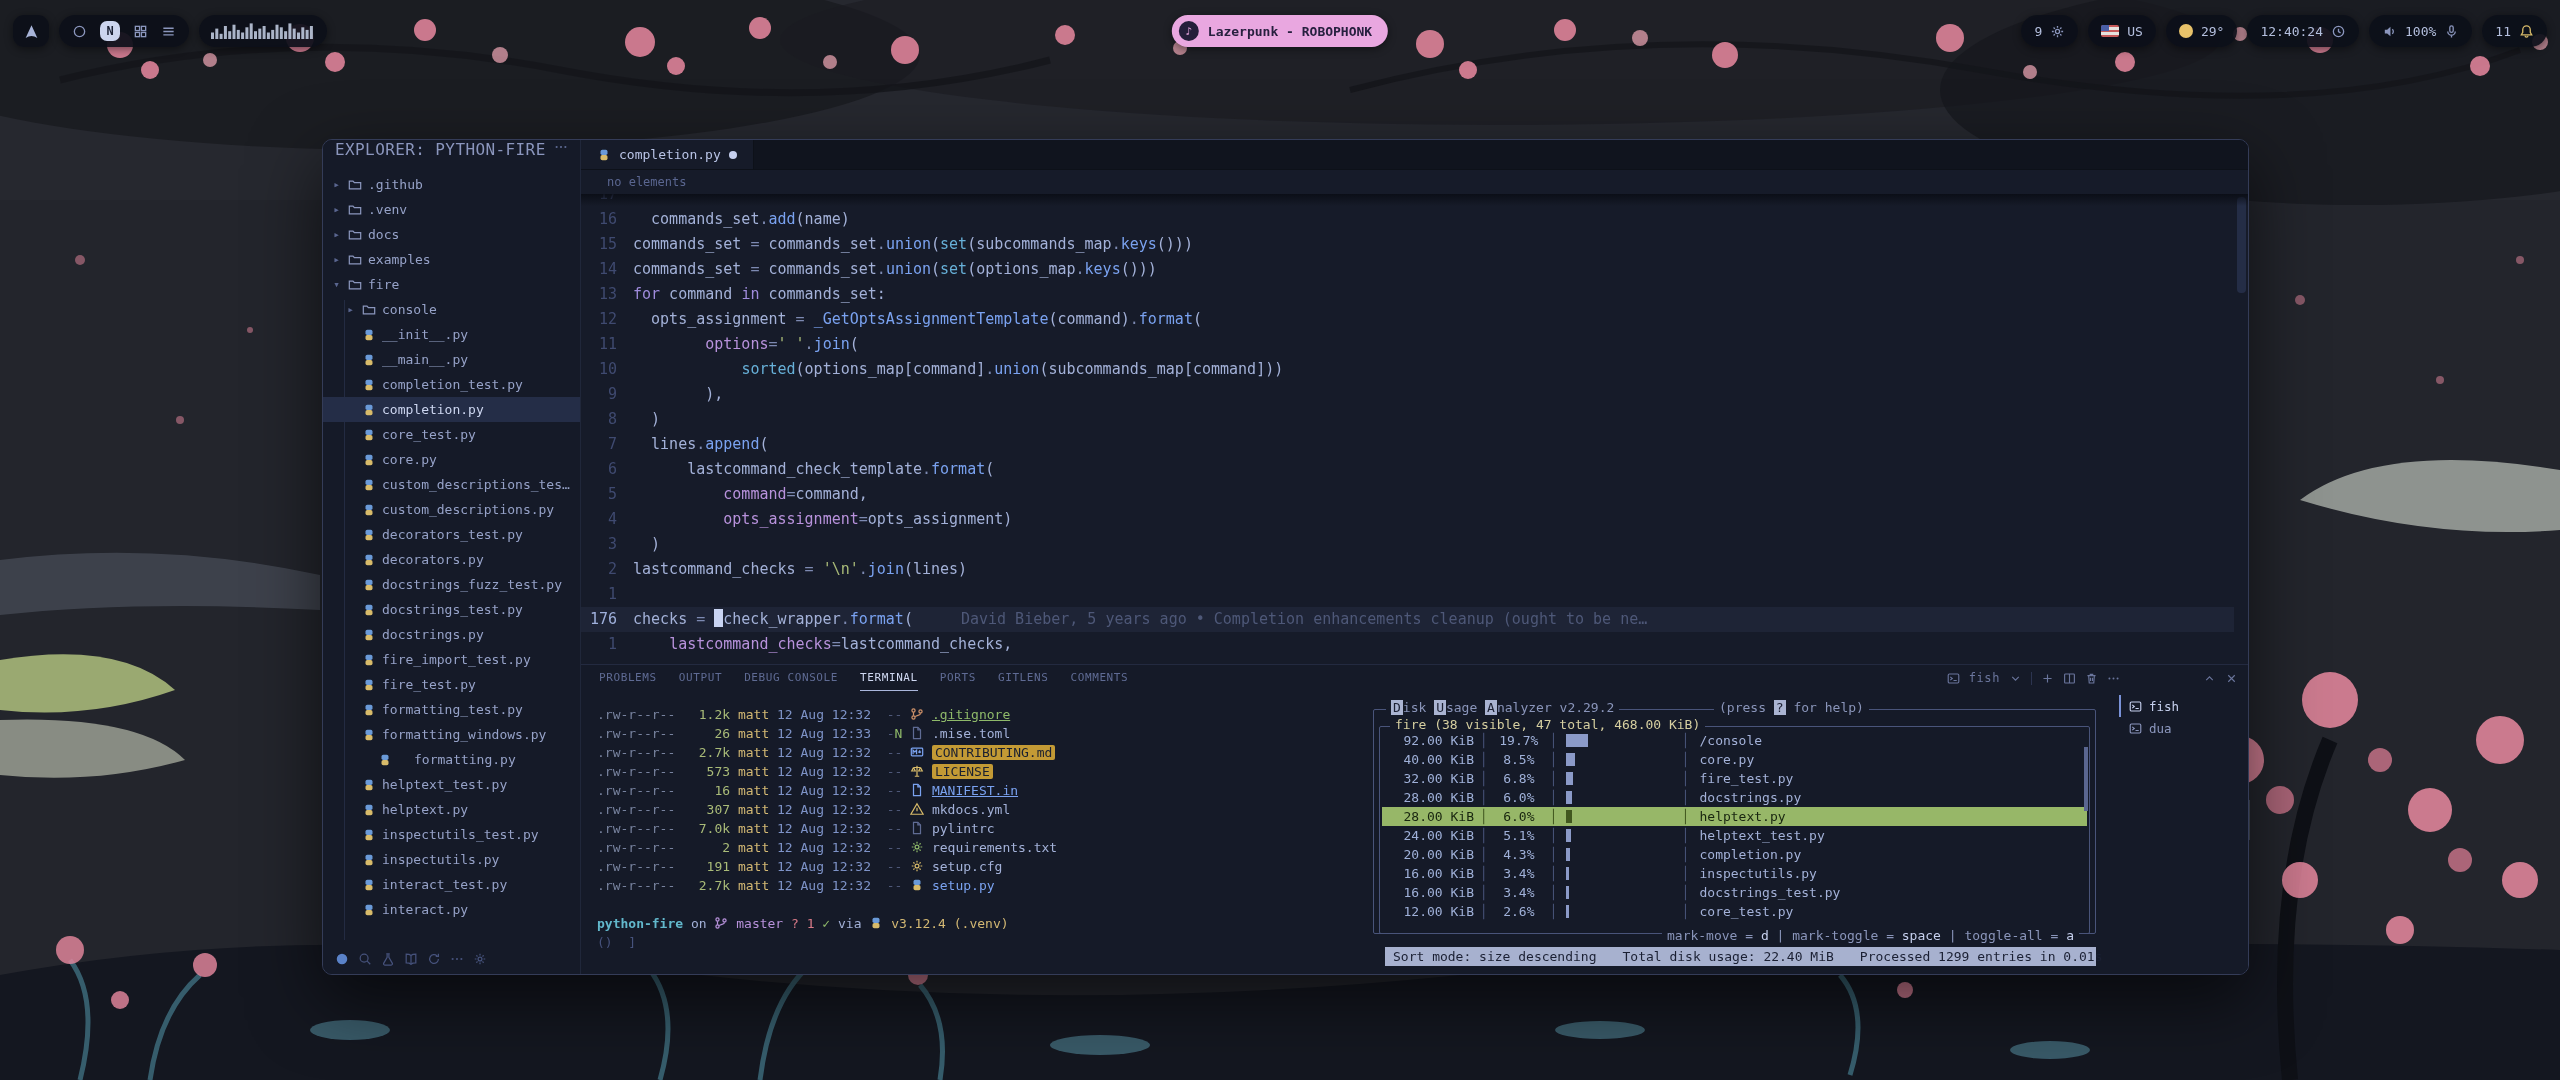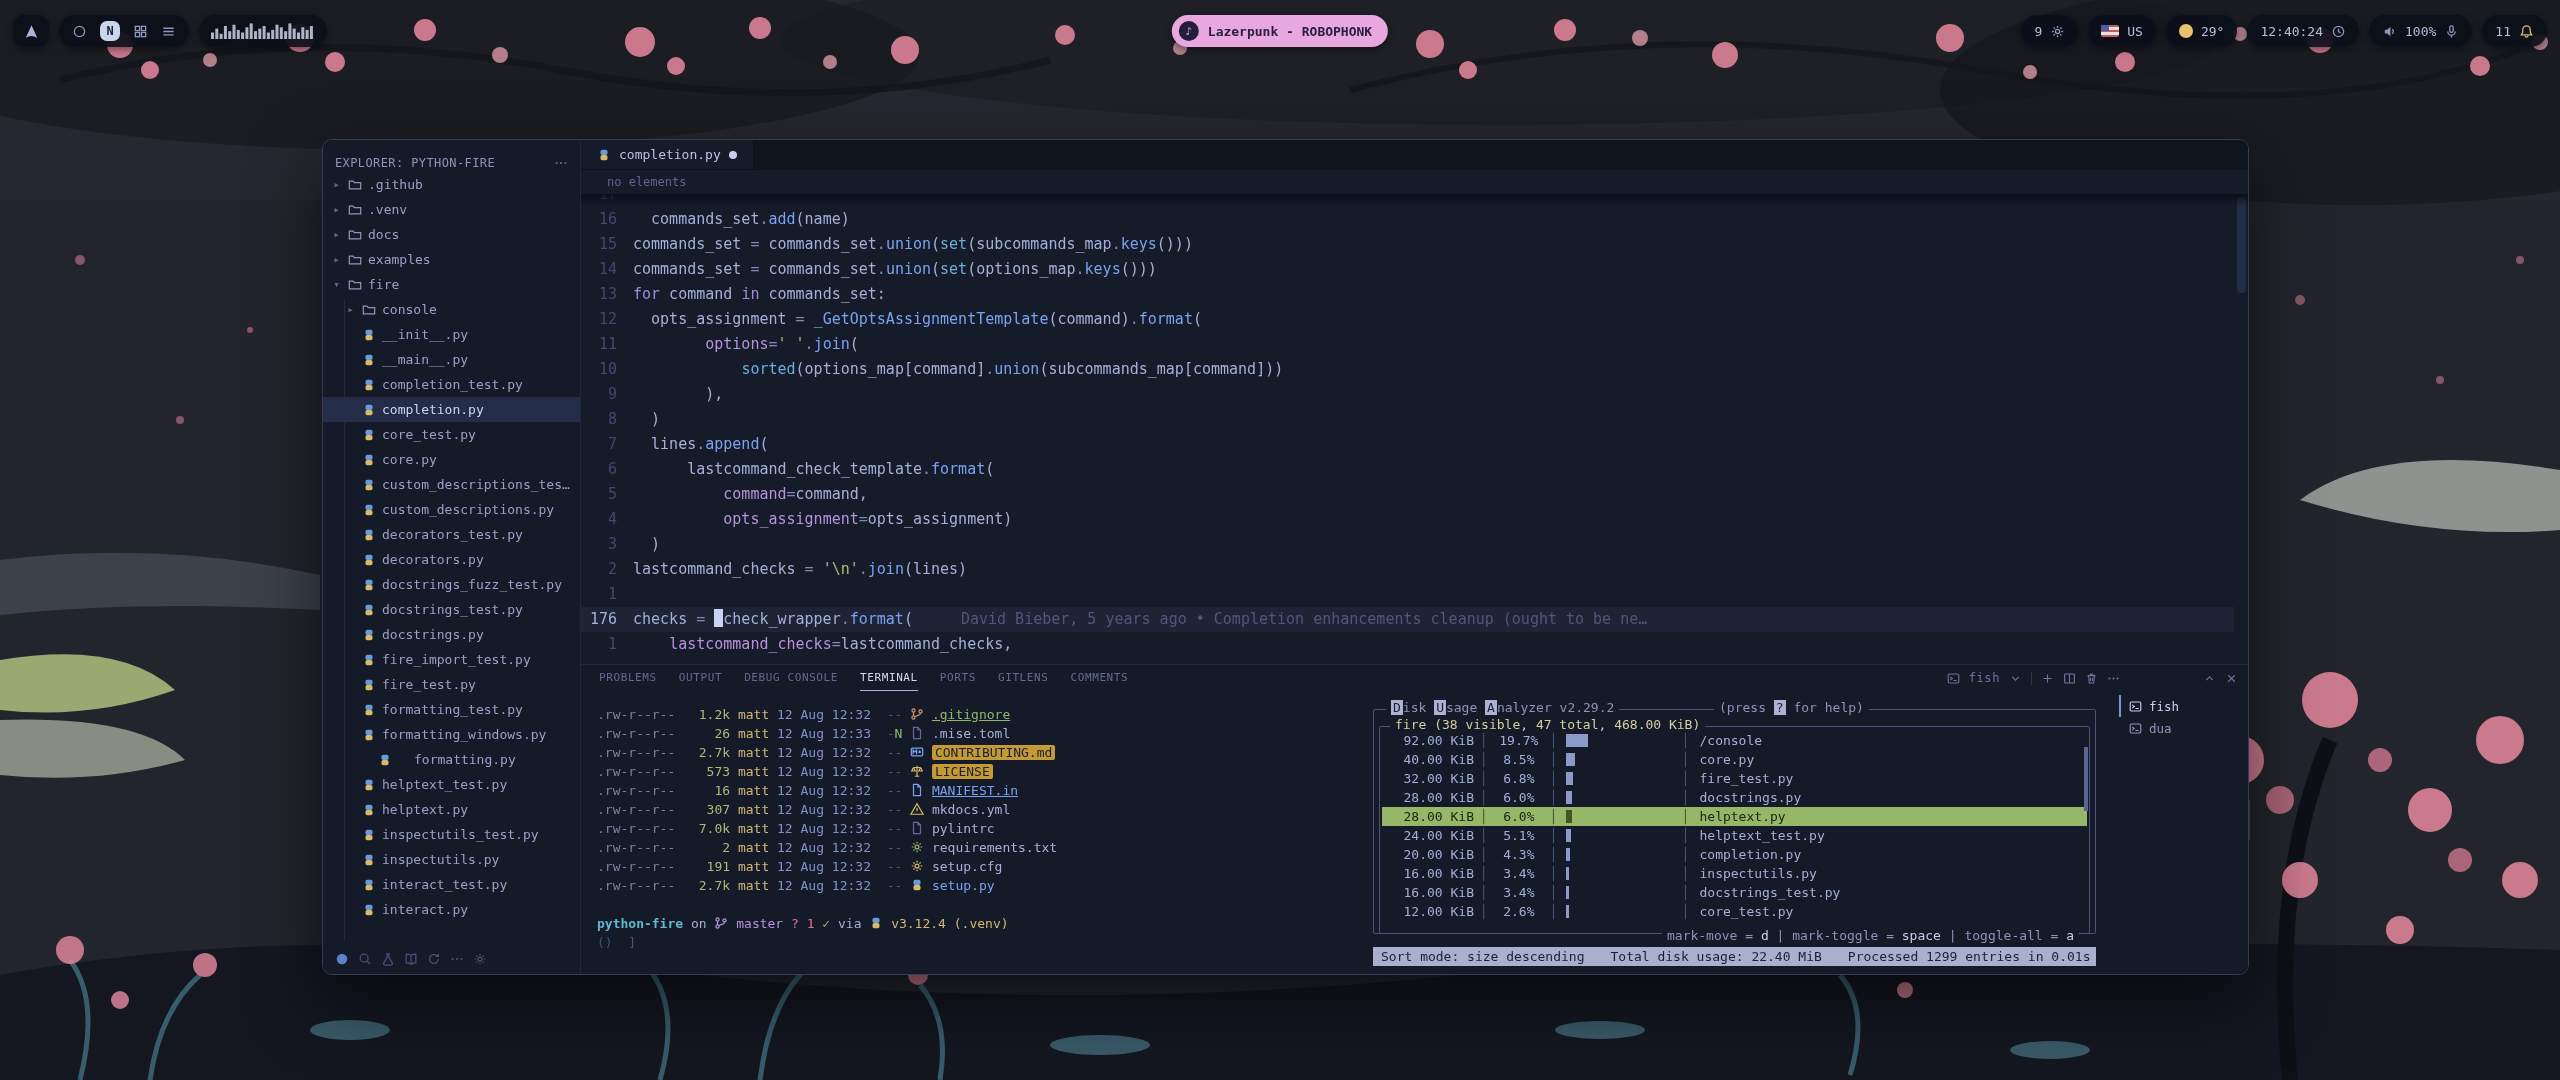--- a/index.html
+++ b/index.html
@@ -27,21 +27,21 @@
   .flag::before{content:"";position:absolute;left:0;top:0;width:8px;height:6px;background:#4a5fa8}
   .moon{width:14px;height:14px;border-radius:50%;background:#e8c26a}
   .tbic{width:15px;height:15px;stroke:currentColor;fill:none;stroke-width:1.4;color:#8b96bd}
   .tbic.yel{color:#d8bb6a}
 
   
   .window{position:absolute;left:322px;top:139px;width:1927px;height:836px;z-index:4;background:#161b29;
     border:1px solid #343c58;border-radius:10px;box-shadow:0 24px 70px rgba(0,0,0,.6);overflow:hidden;
     font-family:"DejaVu Sans Mono",monospace}
   .sidebar{position:absolute;left:0;top:0;bottom:0;width:258px;background:#151a28;border-right:1px solid #20273a}
-  .sb-head{height:30px;display:flex;align-items:flex-end;padding:0 12px;font-size:12px;color:#8b96bd;letter-spacing:.4px}
+  .sb-head{height:30px;display:flex;align-items:flex-start;padding:0 12px;font-size:16px;color:#8b96bd;letter-spacing:.4px}
   .sb-head .more{margin-left:auto;color:#5f6b94}
   .tree{position:absolute;top:30px;bottom:30px;left:0;right:0;overflow:hidden;padding-top:2px}
   .guide{position:absolute;left:21px;top:130px;bottom:4px;width:1px;background:#232b42}
   .titem{height:25px;display:flex;align-items:center;gap:6px;font-size:13px;color:#96a2c8;padding-right:8px;position:relative}
   .titem.sel{background:#242d47;color:#cdd6f0}
   .chev{width:11px;flex:none;text-align:center;color:#5a6690;font-size:11px}
   .tlabel{overflow:hidden;text-overflow:ellipsis;white-space:nowrap}
   .tic{width:14px;height:14px;flex:none;display:inline-block;vertical-align:-2px;stroke:currentColor;fill:none;stroke-width:1.4}
   .c-fold{color:#8b96bd}.c-org{color:#d1936a}.c-blue{color:#7aa2f0}.c-yel{color:#d8bb6a}
   .c-green{color:#8fba6a}.c-dim{color:#5f6b94}.c-purp{color:#b892dc}
@@ -109,21 +109,21 @@
   .dsep{color:#49547a;padding:0 6px}
   .d-pct{width:50px;text-align:center;color:#9fb0d8}
   .d-bar{width:112px;position:relative}
   .d-bar i{position:absolute;left:2px;top:3px;bottom:3px;background:#8b9ac8;display:block}
   .d-name{padding-left:4px;color:#a3b1d8}
   .drow.sel{background:#97b768}
   .drow.sel .d-size,.drow.sel .d-pct,.drow.sel .d-name{color:#18250f}
   .drow.sel .dsep{color:#41571f}.drow.sel .d-bar i{background:#41571f}
   .dua-keys{position:absolute;bottom:-10px;right:10px;background:#151a28;padding:0 5px;white-space:pre}
   .dua-scroll{position:absolute;right:1px;top:20px;width:4px;height:64px;background:#5a6690}
-  .dua-status{position:absolute;left:0;right:8px;bottom:8px;height:19px;background:#a7b1cf;color:#1b2033;
+  .dua-status{position:absolute;left:12px;right:8px;bottom:8px;height:19px;background:#a7b1cf;color:#1b2033;
     display:flex;gap:26px;padding:0 8px;line-height:19px;white-space:pre}
 
   .term-list{position:absolute;left:1538px;top:4px;width:122px;font-size:12.5px}
   .tl-item{height:22px;display:flex;align-items:center;gap:7px;color:#8b96bd;padding-left:8px;border-left:2px solid transparent}
   .tl-item.sel{color:#c6d0ee;border-left-color:#7a92d8}
   .tl-item svg{width:13px;height:13px;stroke:currentColor;fill:none;stroke-width:1.4}
 </style>
 </head>
 <body>
 

